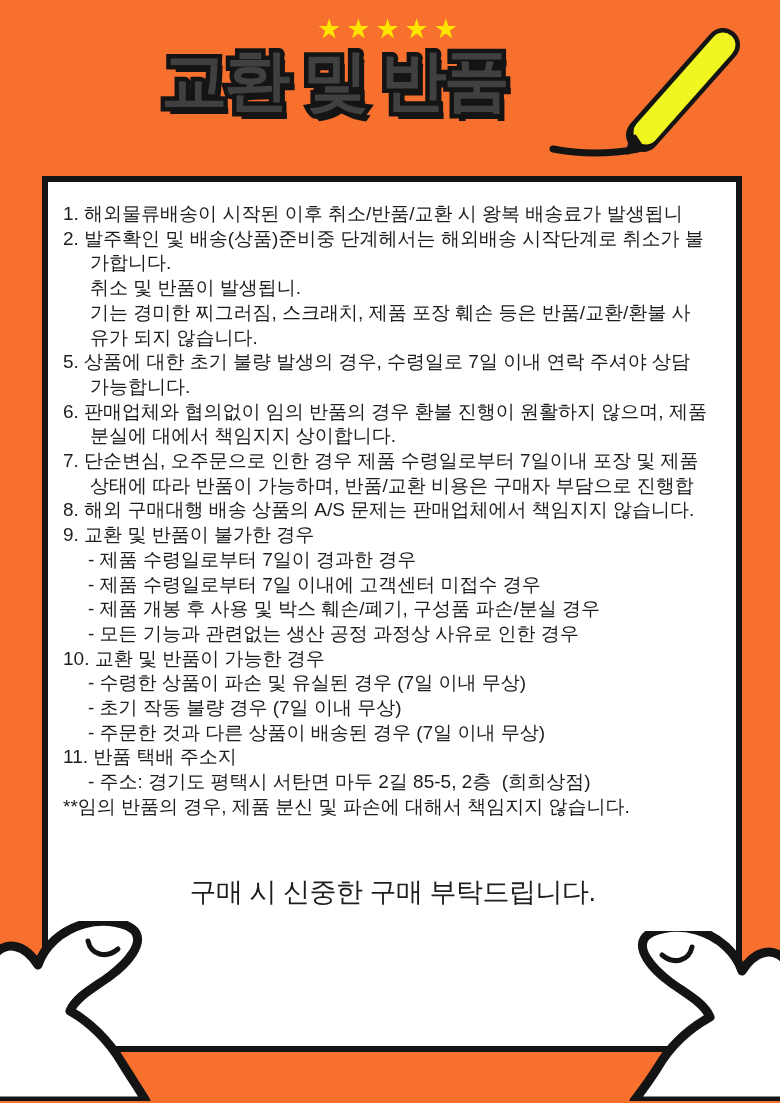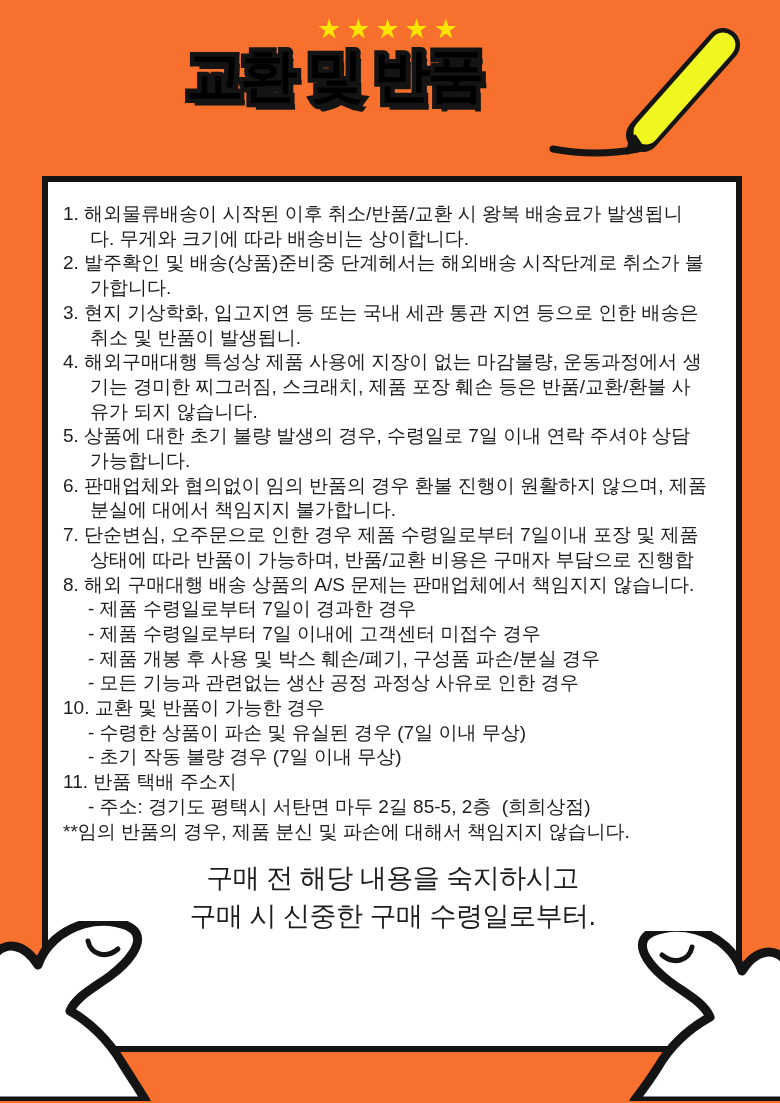--- a/index.html
+++ b/index.html
@@ -13,22 +13,22 @@
   
   .stars{
     position:absolute;top:16px;left:0;width:780px;
     text-align:center;
     color:var(--c-star,#FFE400);
     font-size:27px;letter-spacing:5px;line-height:1;
   }
   .title{
     position:absolute;top:44px;left:0;width:668px;
     text-align:center;
-    font-size:57px;font-weight:900;letter-spacing:-3px;line-height:1.1;
-    color:#000000;
+    font-size:66px;font-weight:900;letter-spacing:-3px;line-height:1.1;
+    color:#404040;
     -webkit-text-stroke:9px var(--c-outline,#141414);
     paint-order:stroke fill;
     text-shadow:5px 7px 0 var(--c-outline,#141414);
     white-space:nowrap;
   }
   .pencil-wrap{position:absolute;left:540px;top:28px;width:205px;height:135px;}
   
   .paper{
     position:absolute;left:42px;top:176px;
     width:700px;height:876px;
@@ -68,47 +68,46 @@
       <path d="M 183 17 L 103 107" fill="none" stroke="#141414" stroke-width="34" stroke-linecap="round"></path>
       <path d="M 115 112 L 97 96 L 88 124 Z" fill="#F0F620" stroke="#141414" stroke-width="5" stroke-linejoin="round"></path>
       <path d="M 183 17 L 106 104" fill="none" stroke="#F0F620" stroke-width="25" stroke-linecap="round"></path>
       <path d="M 88 124 L 101 117 L 95 108 Z" fill="#141414" stroke="#141414" stroke-width="3" stroke-linejoin="round"></path>
     </svg>
   </div>
 
   <div class="paper">
     <div class="policy" id="policy-list">
         <div class="pl first">1. 해외물류배송이 시작된 이후 취소/반품/교환 시 왕복 배송료가 발생됩니</div>
-        <div class="pl cont">다. 무게와 크기에 따라 배송비는 상이합니다.</div>
         <div class="pl first">2. 발주확인 및 배송(상품)준비중 단계헤서는 해외배송 시작단계로 취소가 불</div>
         <div class="pl cont">가합니다.</div>
-        <div class="pl first">3. 현지 기상학화, 입고지연 등 또는 국내 세관 통관 지연 등으로 인한 배송은</div>
         <div class="pl cont">취소 및 반품이 발생됩니.</div>
-        <div class="pl first">4. 해외구매대행 특성상 제품 사용에 지장이 없는 마감불량, 운동과정에서 생</div>
         <div class="pl cont">기는 경미한 찌그러짐, 스크래치, 제품 포장 훼손 등은 반품/교환/환불 사</div>
         <div class="pl cont">유가 되지 않습니다.</div>
         <div class="pl first">5. 상품에 대한 초기 불량 발생의 경우, 수령일로 7일 이내 연락 주셔야 상담</div>
         <div class="pl cont">가능합니다.</div>
         <div class="pl first">6. 판매업체와 협의없이 임의 반품의 경우 환불 진행이 원활하지 않으며, 제품</div>
-        <div class="pl cont">분실에 대에서 책임지지 불가합니다.</div>
+        <div class="pl cont">분실에 대에서 책임지지 상이합니다.</div>
         <div class="pl first">7. 단순변심, 오주문으로 인한 경우 제품 수령일로부터 7일이내 포장 및 제품</div>
         <div class="pl cont">상태에 따라 반품이 가능하며, 반품/교환 비용은 구매자 부담으로 진행합</div>
         <div class="pl first">8. 해외 구매대행 배송 상품의 A/S 문제는 판매업체에서 책임지지 않습니다.</div>
+        <div class="pl first">9. 교환 및 반품이 불가한 경우</div>
         <div class="pl sub">- 제품 수령일로부터 7일이 경과한 경우</div>
         <div class="pl sub">- 제품 수령일로부터 7일 이내에 고객센터 미접수 경우</div>
         <div class="pl sub">- 제품 개봉 후 사용 및 박스 훼손/폐기, 구성품 파손/분실 경우</div>
         <div class="pl sub">- 모든 기능과 관련없는 생산 공정 과정상 사유로 인한 경우</div>
         <div class="pl first">10. 교환 및 반품이 가능한 경우</div>
         <div class="pl sub">- 수령한 상품이 파손 및 유실된 경우 (7일 이내 무상)</div>
         <div class="pl sub">- 초기 작동 불량 경우 (7일 이내 무상)</div>
+        <div class="pl sub">- 주문한 것과 다른 상품이 배송된 경우 (7일 이내 무상)</div>
         <div class="pl first">11. 반품 택배 주소지</div>
         <div class="pl sub">- 주소: 경기도 평택시 서탄면 마두 2길 85-5, 2층  (희희상점)</div>
         <div class="pl first">**임의 반품의 경우, 제품 분신 및 파손에 대해서 책임지지 않습니다.</div>
       </div>
-    <div class="notice"><span>구매 전 해당 내용을 숙지하시고</span><br><span>구매 시 신중한 구매 수령일로부터.</span></div>
+    <div class="notice"><br><span>구매 시 신중한 구매 부탁드립니다.</span></div>
   </div>
 
   <div class="hand left">
     <svg width="216" height="180" viewBox="0 0 216 180" xmlns="http://www.w3.org/2000/svg">
       <path d="M 0 34 C 12 20 30 22 44 44 C 50 26 66 10 90 3 C 112 -3 136 2 142 12 C 148 23 136 40 116 55 C 98 68 82 76 76 90 C 94 100 114 118 128 142 C 138 158 146 170 152 180 L 0 180 Z" fill="#FFFFFF" stroke="#141414" stroke-width="9" stroke-linejoin="round"></path>
       <path d="M 94 20 C 97 34 112 38 124 28" fill="none" stroke="#141414" stroke-width="5" stroke-linecap="round"></path>
     </svg>
   </div>
 
   <div class="hand right">

